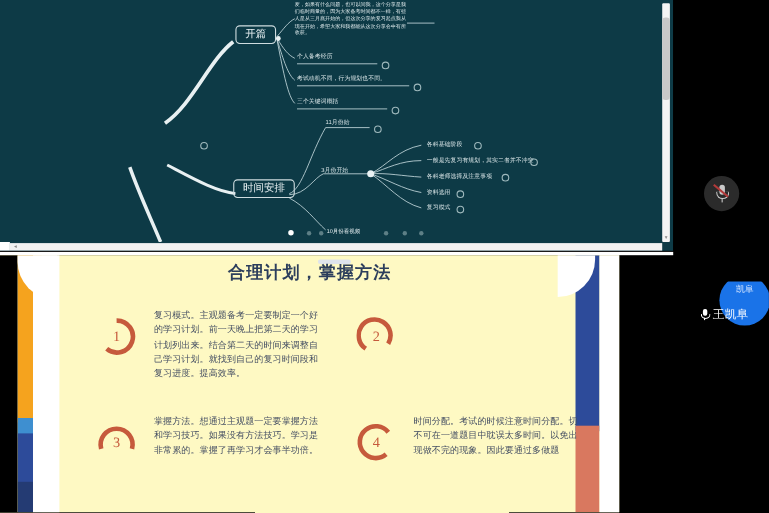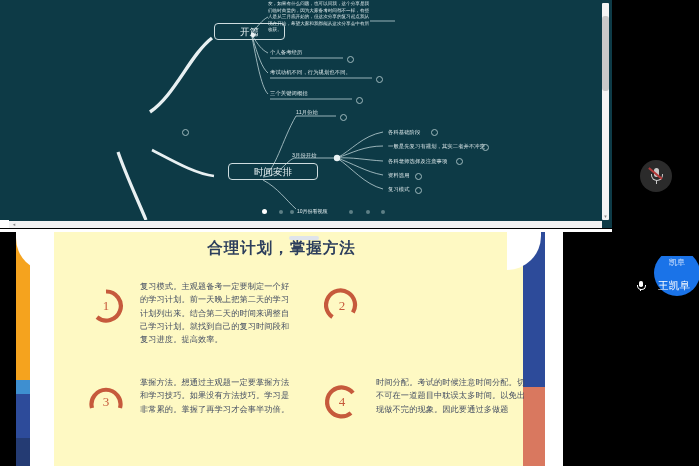--- a/index.html
+++ b/index.html
@@ -13,23 +13,23 @@
 
   
   .mm-svg{position:absolute;left:0;top:0;width:602px;height:220px;}
 
   
   .mm-node{position:absolute;color:#eaf2f4;font-size:9px;line-height:1.2;white-space:nowrap;}
   .mm-root{left:62px;top:110px;width:113px;height:42px;border:1.3px solid #cfdde0;border-radius:50%;
            display:flex;align-items:center;justify-content:center;text-align:center;font-size:11.5px;
            letter-spacing:.2px;padding:0 2px;}
   .mm-root span{display:block;line-height:1.25;}
-  .mm-box{border:1px solid #cfdde0;border-radius:4px;padding:2px 25px;font-size:9.5px;background:transparent;}
+  .mm-box{border:1px solid #cfdde0;border-radius:4px;padding:2px 8px;font-size:9.5px;background:transparent;}
   .mm-kaipian{left:214px;top:23px;}
-  .mm-shijian{left:228px;top:163px;}
+  .mm-shijian{left:212px;top:163px;}
   .mm-leaf{font-size:5.3px;color:#dde8ea;letter-spacing:.1px;}
   .mm-para{left:268px;top:1px;width:105px;font-size:4.6px;line-height:1.42;color:#dfeaec;white-space:normal;}
   .mm-l1{left:270px;top:49px;}
   .mm-l2{left:270px;top:69px;}
   .mm-l3{left:270px;top:90px;}
   .mm-l4{left:296px;top:109px;}
   .mm-l5{left:292px;top:152px;}
   .mm-s1{left:388px;top:129px;}
   .mm-s2{left:388px;top:143px;}
   .mm-s3{left:388px;top:158px;}
@@ -56,21 +56,21 @@
   .mic-body{position:absolute;left:3px;top:0;width:5px;height:9px;background:#c9c9c9;border-radius:2.5px;}
   .mic-arc{position:absolute;left:0.5px;top:6px;width:10px;height:6px;border:1.3px solid #c9c9c9;
            border-top:none;border-radius:0 0 6px 6px;}
   .mic-stem{position:absolute;left:5px;top:12px;width:1.3px;height:4px;background:#c9c9c9;}
   .mic-slash{position:absolute;left:-2px;top:-1px;width:17px;height:1.6px;background:#b33a3a;
              transform:rotate(40deg);transform-origin:left center;}
 
   .vid-bottom{position:absolute;left:634px;top:232px;width:87px;height:234px;background:#000;overflow:hidden;margin-top:24px;}
   .avatar-circle{position:absolute;left:20px;top:-6px;width:46px;height:46px;border-radius:50%;background:#1a73e8;}
   .avatar-text{position:absolute;left:20px;top:1px;width:46px;text-align:center;color:#d6e6ff;font-size:8px;}
-  .name-row{position:absolute;left:3px;top:23px;display:flex;align-items:center;gap:13px;}
+  .name-row{position:absolute;left:3px;top:23px;display:flex;align-items:center;gap:3px;}
   .name-mic{position:relative;width:8px;height:11px;}
   .name-mic .b{position:absolute;left:2.3px;top:0;width:3.4px;height:6px;background:#fff;border-radius:1.8px;}
   .name-mic .a{position:absolute;left:0.4px;top:4px;width:7px;height:4px;border:1px solid #fff;border-top:none;border-radius:0 0 5px 5px;}
   .name-mic .s{position:absolute;left:3.4px;top:8.3px;width:1px;height:2.7px;background:#fff;}
   .name-text{color:#fff;font-size:10.5px;letter-spacing:.3px;}
 
   
   .slide{position:absolute;left:0;top:232px;width:563px;height:234px;background:#fef9c3;overflow:hidden;}
   .slide-blackbar{position:absolute;left:0;top:0;width:16px;height:234px;background:#000;}
   .edge-left{position:absolute;left:16px;top:0;width:22px;height:234px;overflow:hidden;}

